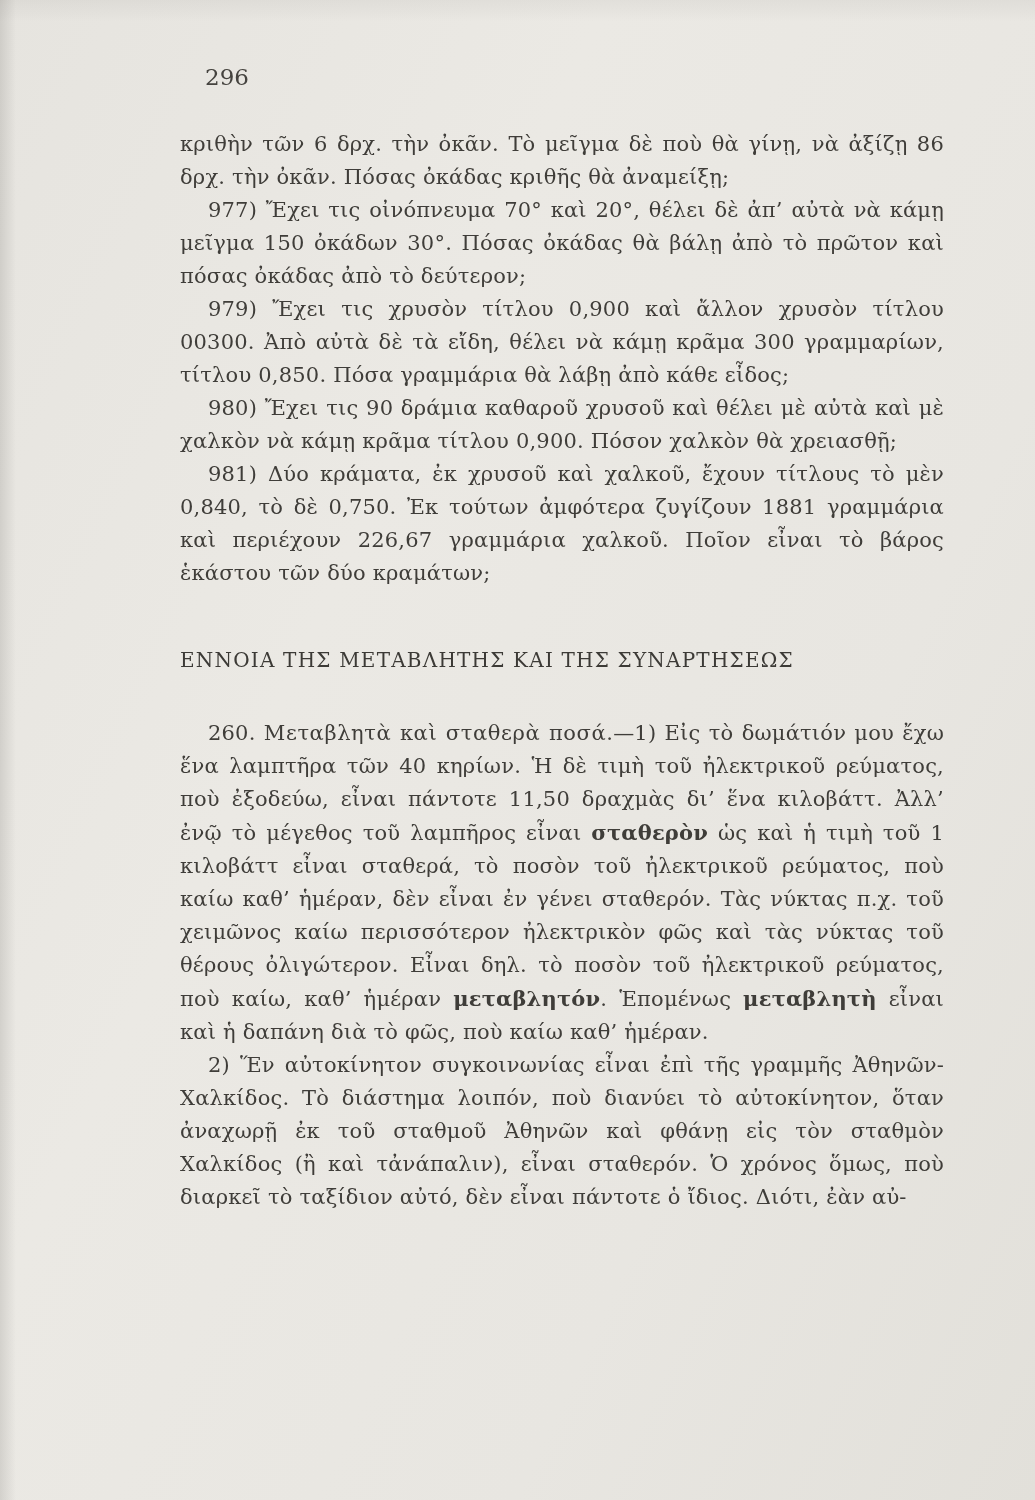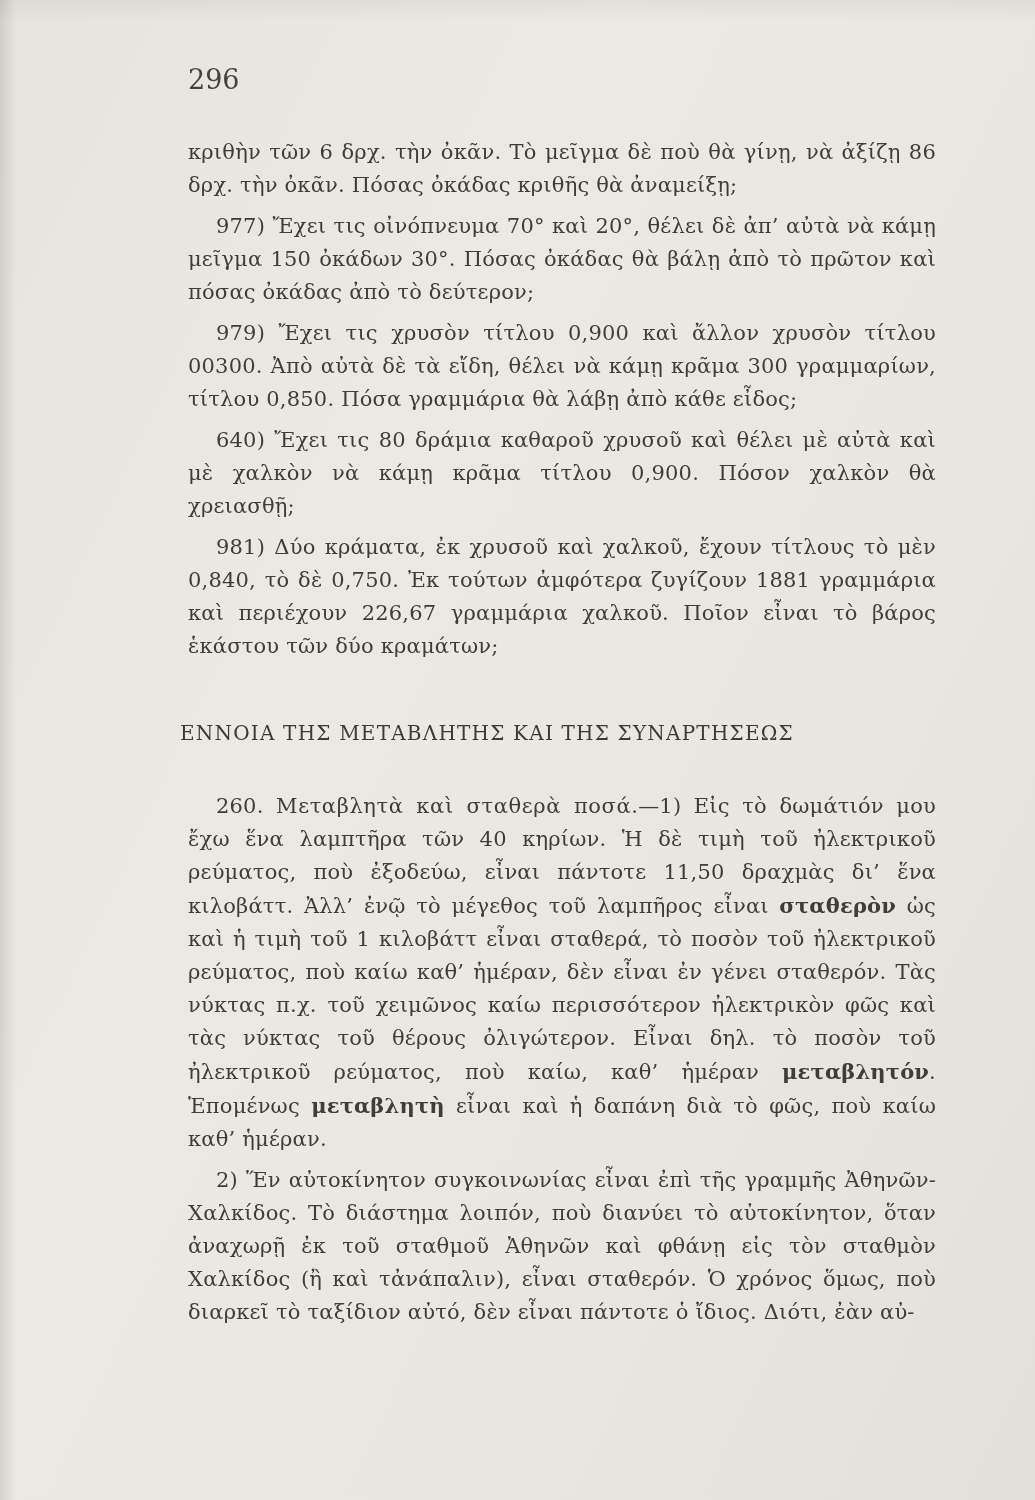--- a/index.html
+++ b/index.html
@@ -18,36 +18,36 @@
     inset: 0;
     color: #3f3d39;
     background:
       linear-gradient(to right, rgba(40,38,34,0.12), rgba(40,38,34,0) 16px),
       linear-gradient(to bottom, rgba(40,38,34,0.05), rgba(40,38,34,0) 22px),
       linear-gradient(115deg, #e6e4df 0%, #ebe9e4 35%, #e8e6e1 70%, #e2e0da 100%);
   }
   .page-number {
     position: absolute;
     top: 64px;
-    left: 188px;
-    font-size: 27px;
+    left: 205px;
+    font-size: 23px;
     color: #45433f;
   }
   .content {
     position: absolute;
     top: 128px;
     left: 180px;
     width: 764px;
     font-size: 21px;
     line-height: 33px;
     text-align: justify;
     letter-spacing: 0.2px;
   }
   p {
-    margin: 8px;
+    margin: 0;
   }
   p.indented {
     text-indent: 28px;
   }
   .section-heading {
     margin: 54px 0 40px 0;
     text-indent: 0;
     font-size: 20px;
     letter-spacing: 1.2px;
     color: #3c3a36;
@@ -69,21 +69,21 @@
 
   <div class="content">
 
     <p>κριθὴν τῶν 6 δρχ. τὴν ὀκᾶν. Τὸ μεῖγμα δὲ ποὺ θὰ γίνῃ, νὰ ἀξίζῃ 86 δρχ. τὴν ὀκᾶν. Πόσας ὀκάδας κριθῆς θὰ ἀναμείξῃ;</p>
 
     <p class="indented">977) Ἔχει τις οἰνόπνευμα 70° καὶ 20°, θέλει δὲ ἀπ’ αὐτὰ νὰ κάμῃ μεῖγμα 150 ὀκάδων 30°. Πόσας ὀκάδας θὰ βάλῃ ἀπὸ τὸ πρῶτον καὶ πόσας ὀκάδας ἀπὸ τὸ δεύτερον;</p>
 
 
     <p class="indented">979) Ἔχει τις χρυσὸν τίτλου 0,900 καὶ ἄλλον χρυσὸν τίτλου 00300. Ἀπὸ αὐτὰ δὲ τὰ εἴδη, θέλει νὰ κάμῃ κρᾶμα 300 γραμμαρίων, τίτλου 0,850. Πόσα γραμμάρια θὰ λάβῃ ἀπὸ κάθε εἶδος;</p>
 
-    <p class="indented">640) Ἔχει τις 80 δράμια καθαροῦ χρυσοῦ καὶ θέλει μὲ αὐτὰ καὶ μὲ χαλκὸν νὰ κάμῃ κρᾶμα τίτλου 0,900. Πόσον χαλκὸν θὰ χρειασθῇ;</p>
+    <p class="indented">980) Ἔχει τις 90 δράμια καθαροῦ χρυσοῦ καὶ θέλει μὲ αὐτὰ καὶ μὲ χαλκὸν νὰ κάμῃ κρᾶμα τίτλου 0,900. Πόσον χαλκὸν θὰ χρειασθῇ;</p>
 
     <p class="indented">981) Δύο κράματα, ἐκ χρυσοῦ καὶ χαλκοῦ, ἔχουν τίτλους τὸ μὲν 0,840, τὸ δὲ 0,750. Ἐκ τούτων ἀμφότερα ζυγίζουν 1881 γραμμάρια καὶ περιέχουν 226,67 γραμμάρια χαλκοῦ. Ποῖον εἶναι τὸ βάρος ἑκάστου τῶν δύο κραμάτων;</p>
 
     <p class="section-heading">ΕΝΝΟΙΑ ΤΗΣ ΜΕΤΑΒΛΗΤΗΣ ΚΑΙ ΤΗΣ ΣΥΝΑΡΤΗΣΕΩΣ</p>
 
     <p class="indented"><span>260. </span><span class="b">Μεταβλητὰ καὶ σταθερὰ ποσά</span><span>.—1) Εἰς τὸ δωμάτιόν μου ἔχω ἕνα λαμπτῆρα τῶν 40 κηρίων. Ἡ δὲ τιμὴ τοῦ ἠλεκτρικοῦ ρεύματος, ποὺ ἐξοδεύω, εἶναι πάντοτε 11,50 δραχμὰς δι’ ἕνα κιλοβάττ. Ἀλλ’ ἐνῷ τὸ μέγεθος τοῦ λαμπῆρος εἶναι </span><span class="bi">σταθερὸν</span><span> ὡς καὶ ἡ τιμὴ τοῦ 1 κιλοβάττ εἶναι σταθερά, τὸ ποσὸν τοῦ ἠλεκτρικοῦ ρεύματος, ποὺ καίω καθ’ ἡμέραν, δὲν εἶναι ἐν γένει σταθερόν. Τὰς νύκτας π.χ. τοῦ χειμῶνος καίω περισσότερον ἠλεκτρικὸν φῶς καὶ τὰς νύκτας τοῦ θέρους ὀλιγώτερον. Εἶναι δηλ. τὸ ποσὸν τοῦ ἠλεκτρικοῦ ρεύματος, ποὺ καίω, καθ’ ἡμέραν </span><span class="bi">μεταβλητόν</span><span>. Ἑπομένως </span><span class="bi">μεταβλητὴ</span><span> εἶναι καὶ ἡ δαπάνη διὰ τὸ φῶς, ποὺ καίω καθ’ ἡμέραν.</span></p>
 
     <p class="indented">2) Ἕν αὐτοκίνητον συγκοινωνίας εἶναι ἐπὶ τῆς γραμμῆς Ἀθηνῶν-Χαλκίδος. Τὸ διάστημα λοιπόν, ποὺ διανύει τὸ αὐτοκίνητον, ὅταν ἀναχωρῇ ἐκ τοῦ σταθμοῦ Ἀθηνῶν καὶ φθάνῃ εἰς τὸν σταθμὸν Χαλκίδος (ἢ καὶ τἀνάπαλιν), εἶναι σταθερόν. Ὁ χρόνος ὅμως, ποὺ διαρκεῖ τὸ ταξίδιον αὐτό, δὲν εἶναι πάντοτε ὁ ἴδιος. Διότι, ἐὰν αὐ-</p>
 
   </div>

